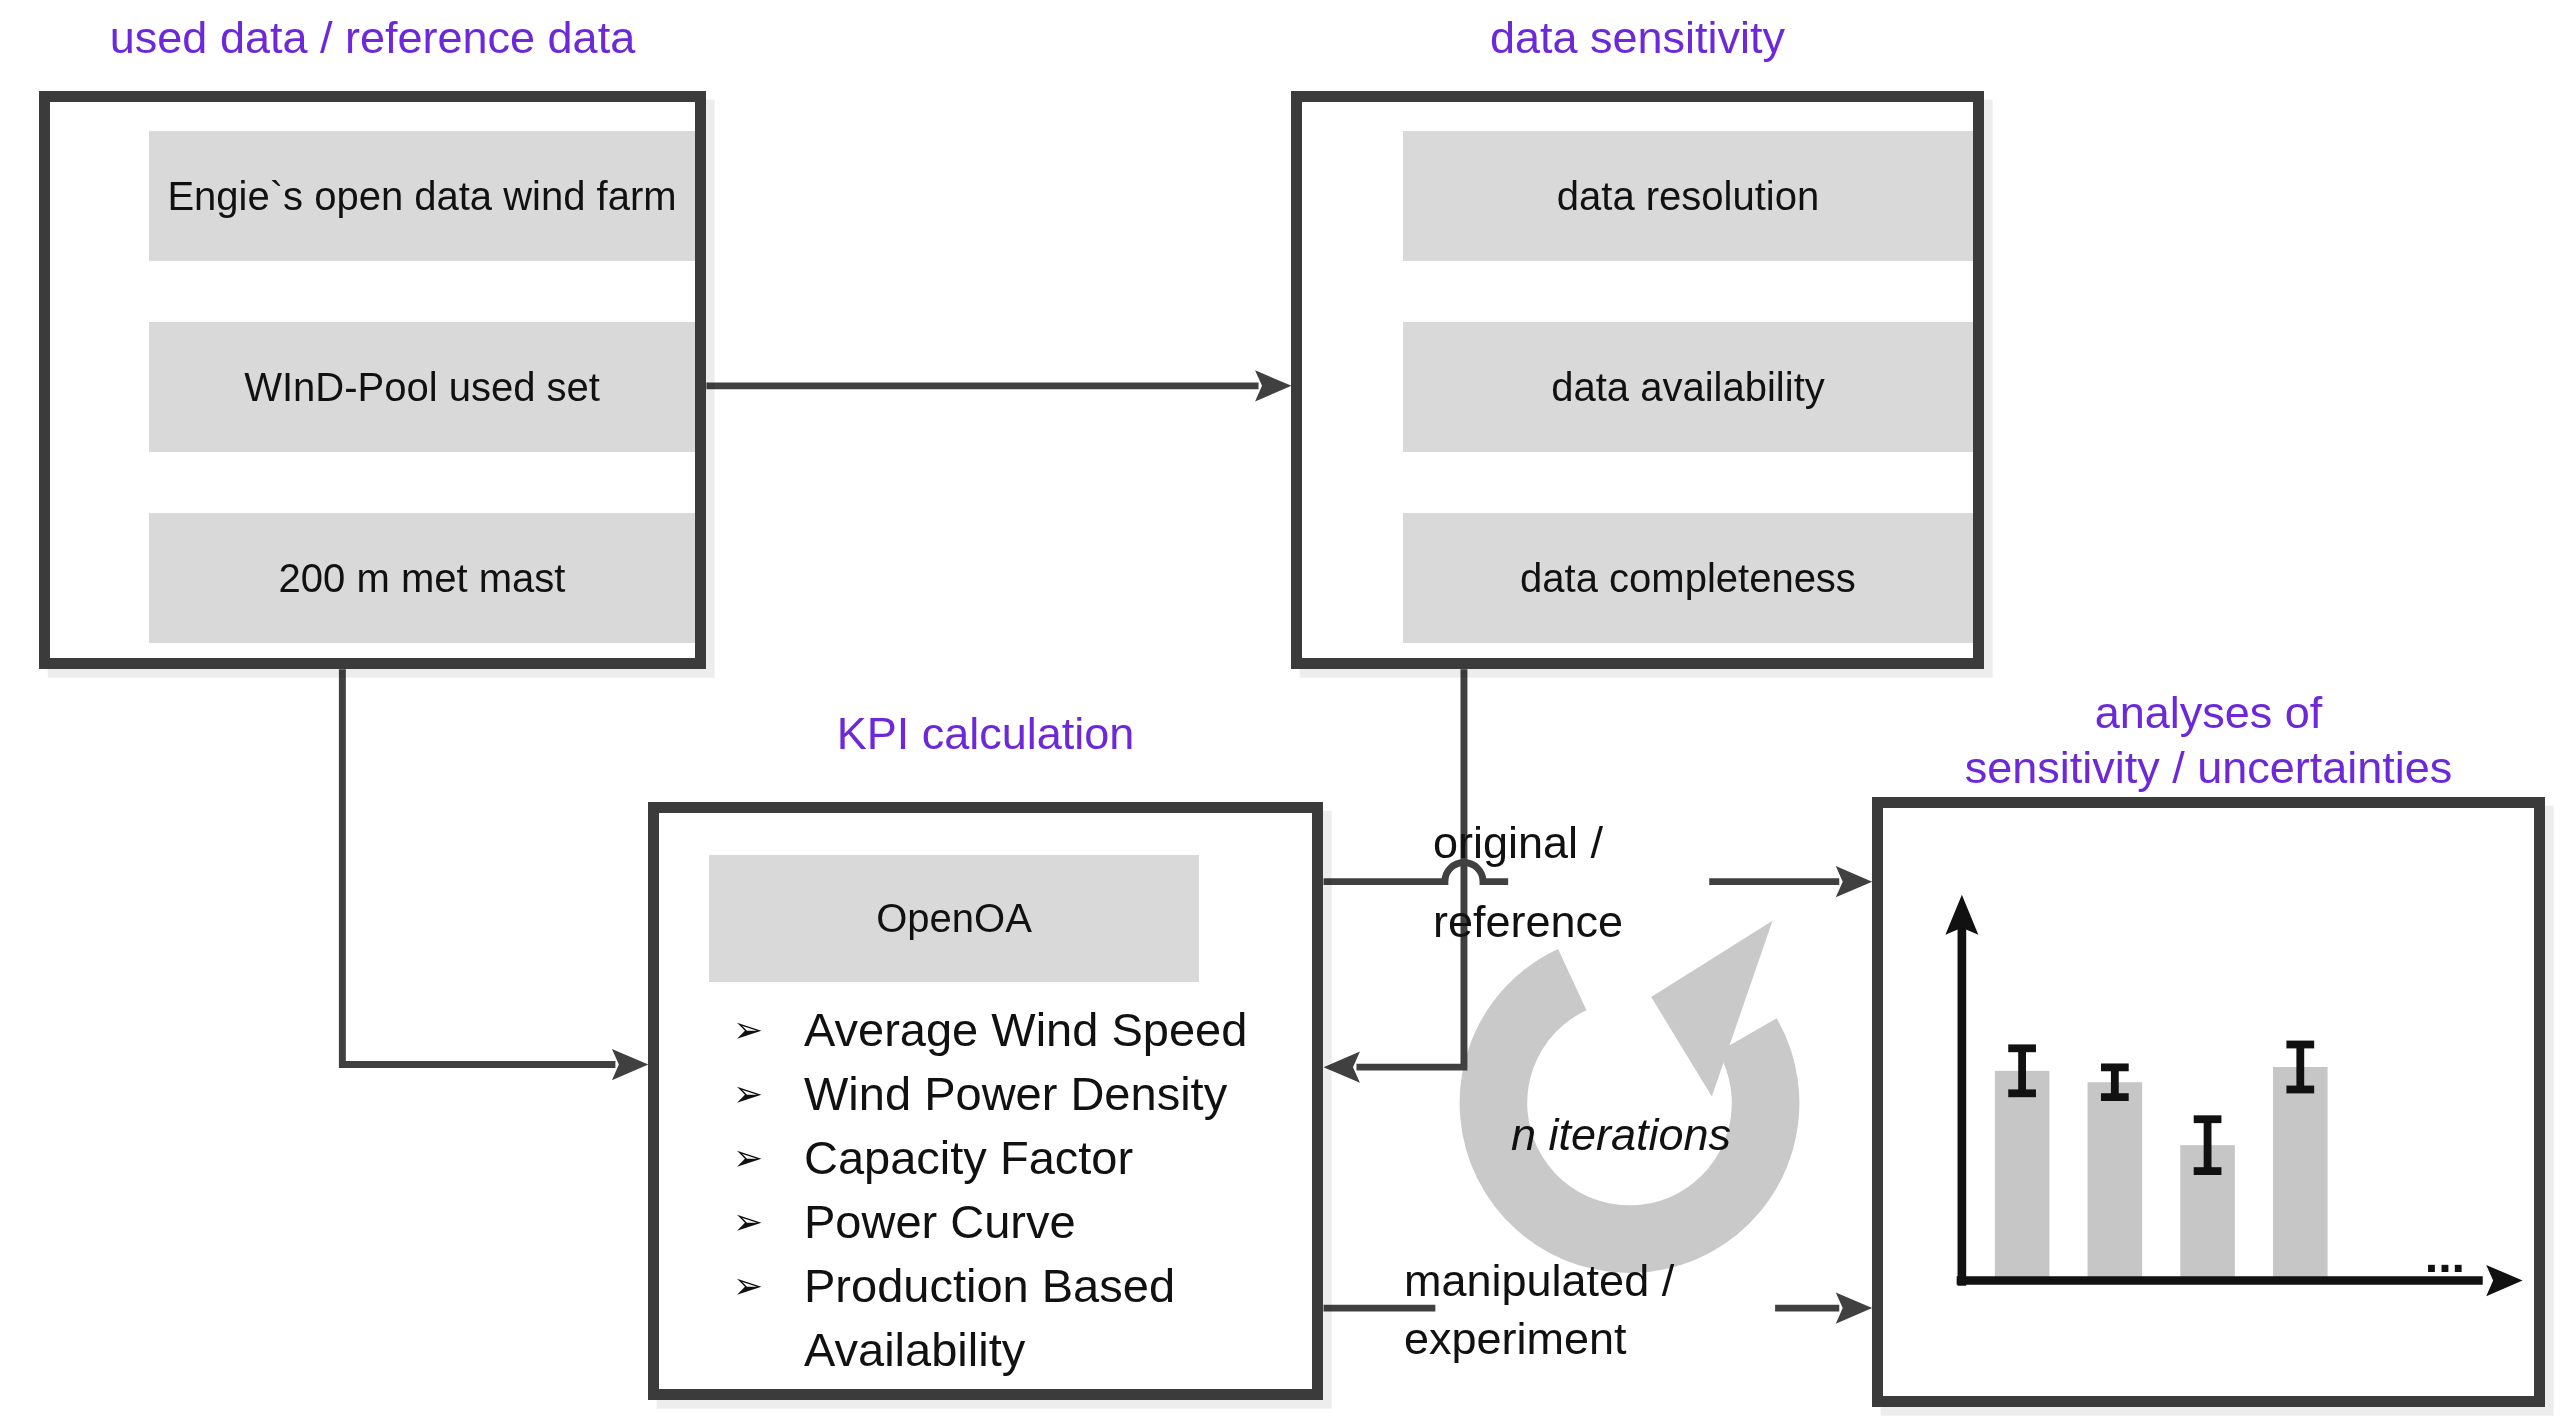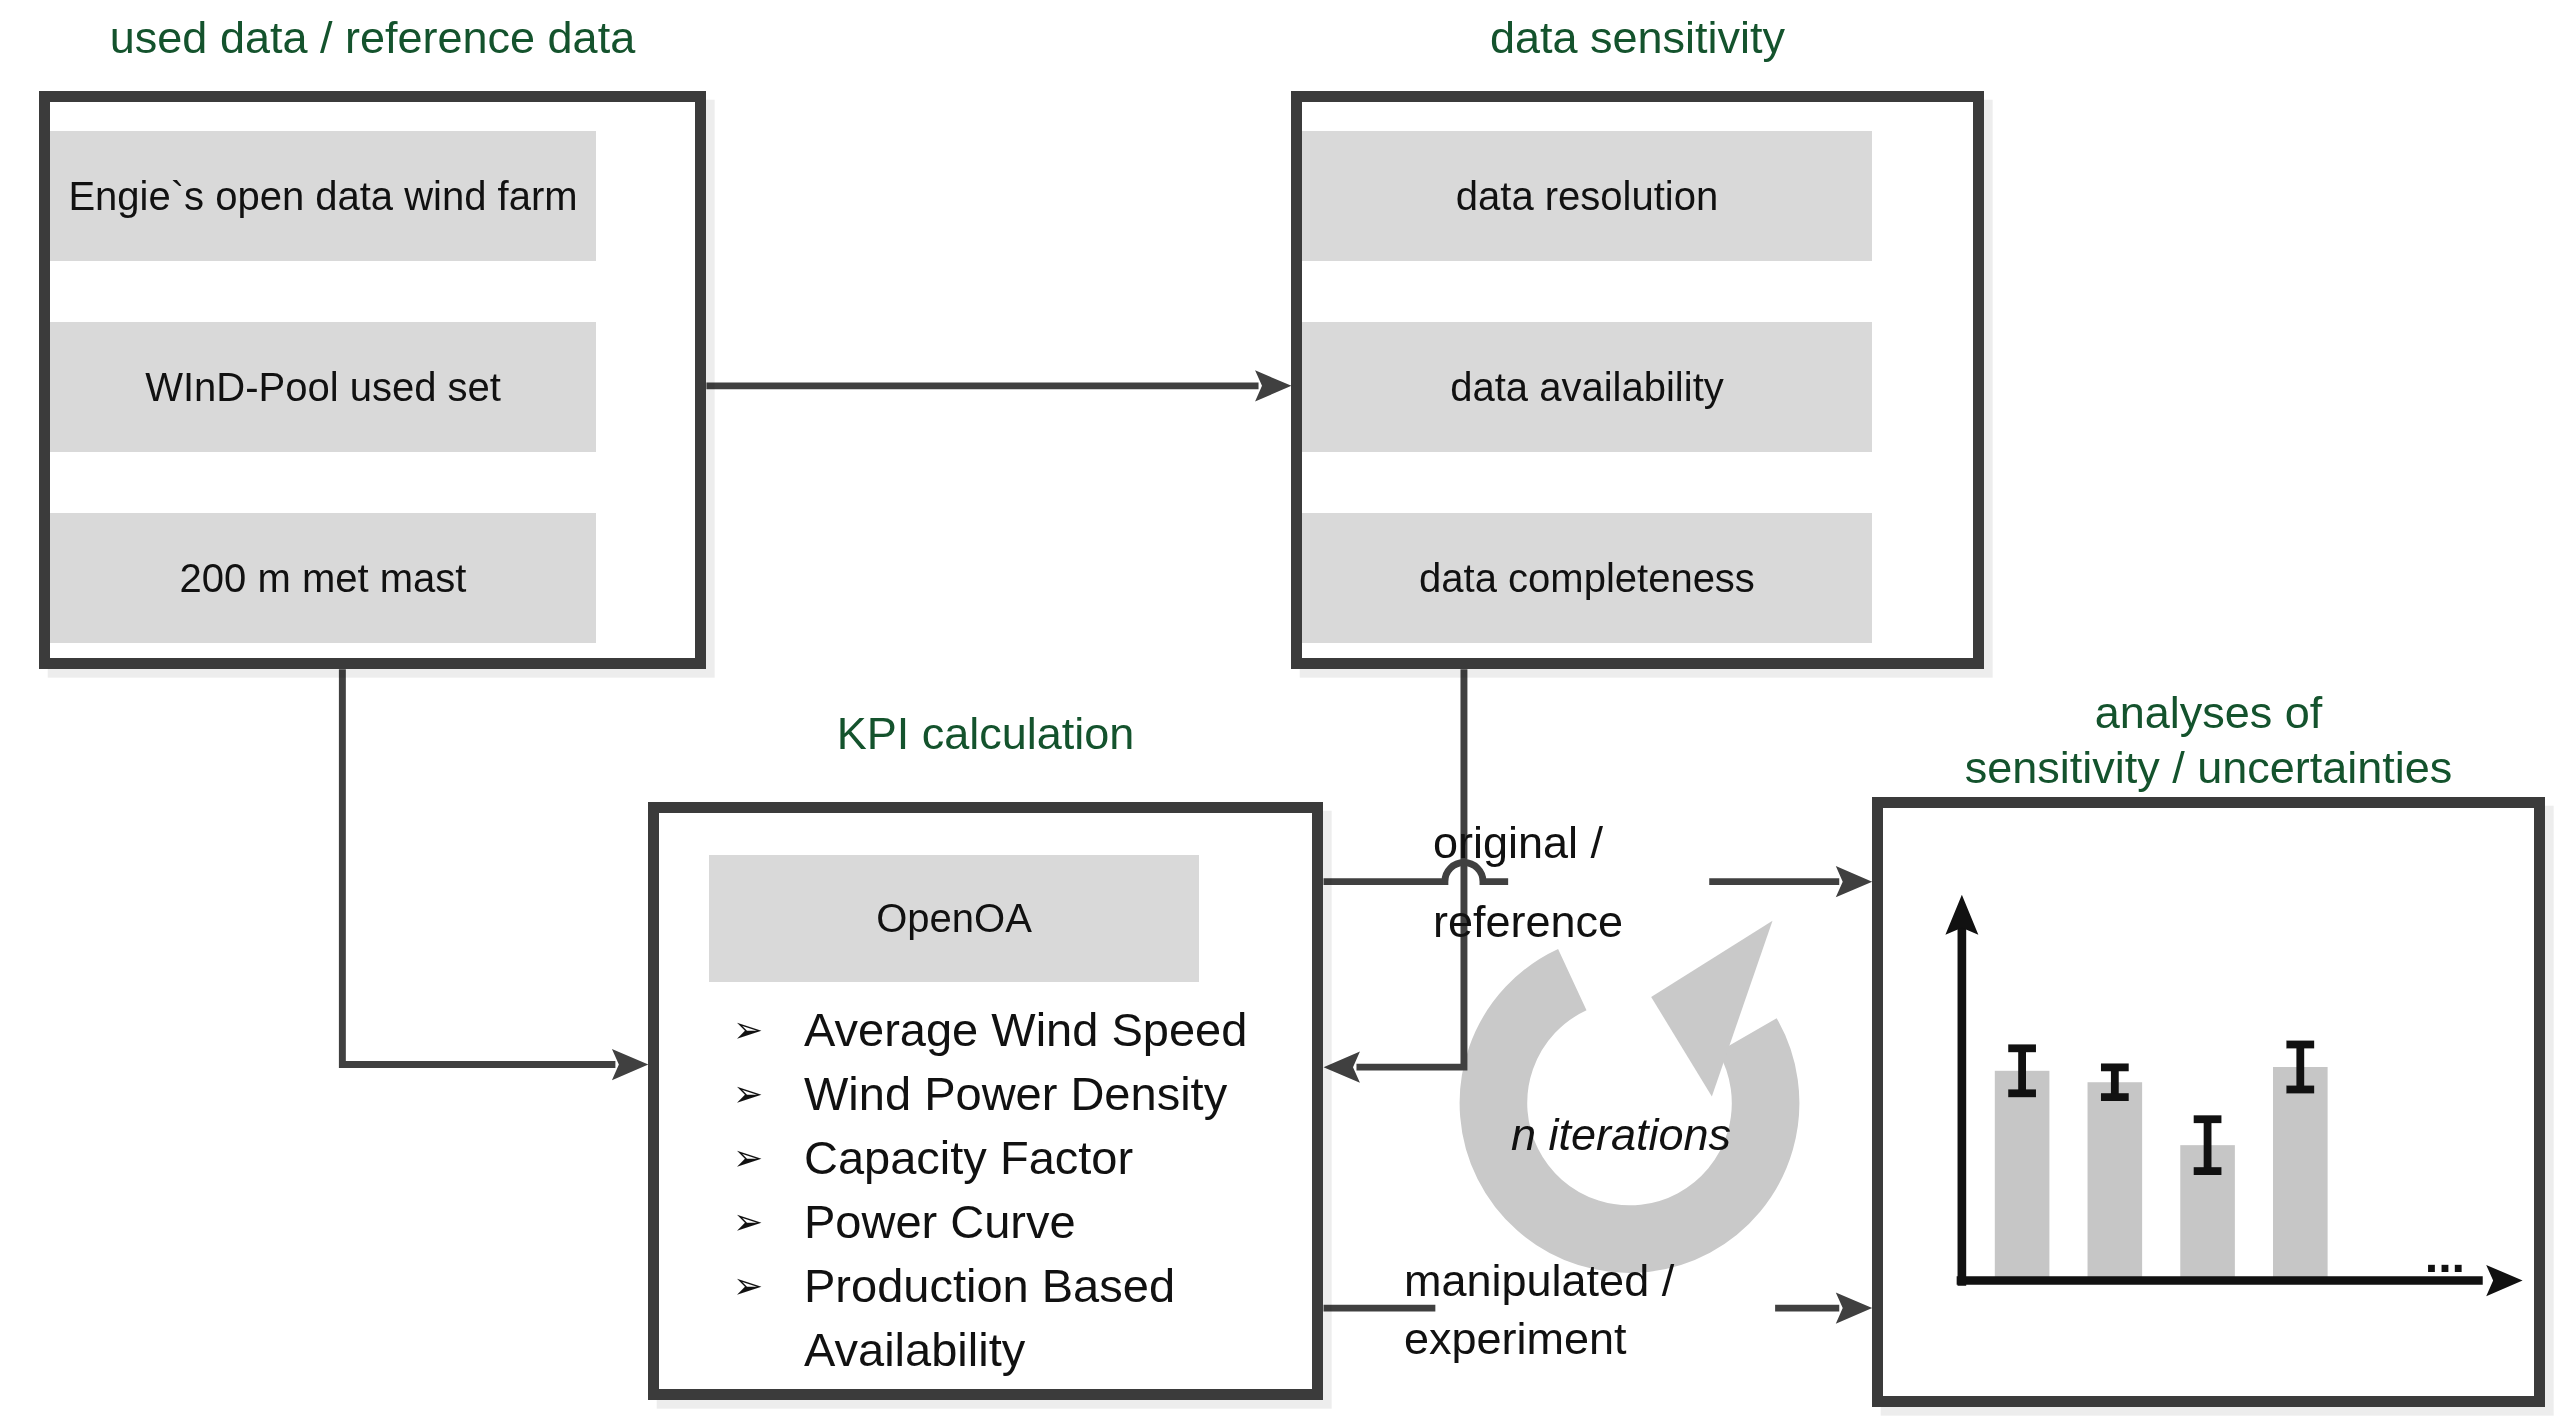--- a/index.html
+++ b/index.html
@@ -1,34 +1,34 @@
 <!DOCTYPE html>
 <html style="font-size:14px"><head>
 <meta charset="utf-8">
 <style>
   html,body{margin:0;padding:0;background:#ffffff;}
   .stage{
     position:relative;width:2576px;height:1427px;background:#ffffff;overflow:hidden;
     font-family:"Liberation Sans", sans-serif;color:#111111;
   }
   .layer{position:absolute;left:0;top:0;}
-  .title{position:absolute;text-align:center;font-size:45px;line-height:55px;color:#14532d;}
+  .title{position:absolute;text-align:center;font-size:45px;line-height:55px;color:#6d28d9;}
   #t-sources{left:39px;top:10.4px;width:667px;}
   #t-manip{left:1291px;top:10.4px;width:693px;}
   #t-kpi{left:648px;top:706px;width:675px;}
   #t-analyses{left:1872px;top:685px;width:673px;}
   .box{
     position:absolute;background:#ffffff;border:11.3px solid #3b3b3b;box-sizing:border-box;
     box-shadow:8.7px 8.7px 0 rgba(0,0,0,0.07);
   }
   #b-sources{left:39px;top:91px;width:667px;height:578px;}
   #b-manip{left:1291px;top:91px;width:693px;height:578px;}
   #b-kpi{left:648px;top:802px;width:675px;height:598px;}
   #b-analyses{left:1872px;top:797px;width:673px;height:610px;}
-  .rows{position:absolute;left:0;right:0;top:0;display:flex;flex-direction:column;align-items:flex-start;padding-top:29px;gap:61px;}
+  .rows{position:absolute;left:0;right:0;top:0;display:flex;flex-direction:column;align-items:flex-end;padding-top:29px;gap:61px;}
   .row{
     width:546px;height:130px;background:#d9d9d9;display:flex;align-items:center;justify-content:center;
     font-size:40px;color:#111;text-align:center;
   }
   #b-manip .row{width:570px;}
   .openoa{
     position:absolute;left:50px;top:42px;width:490px;height:127px;background:#d9d9d9;
     display:flex;align-items:center;justify-content:center;font-size:40px;
   }
   .kpi-list{position:absolute;left:74px;top:185px;font-size:47px;line-height:64px;}

